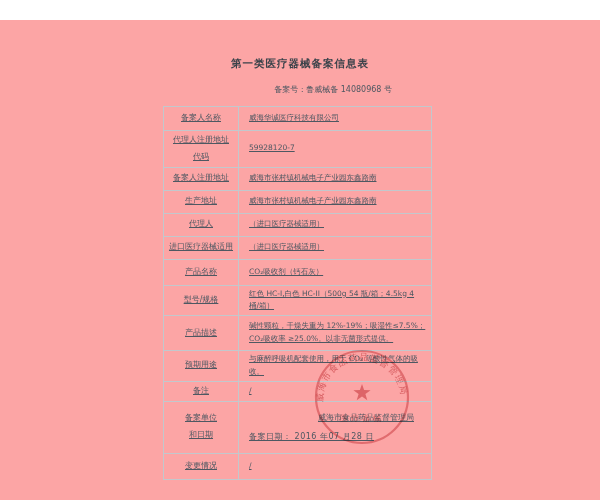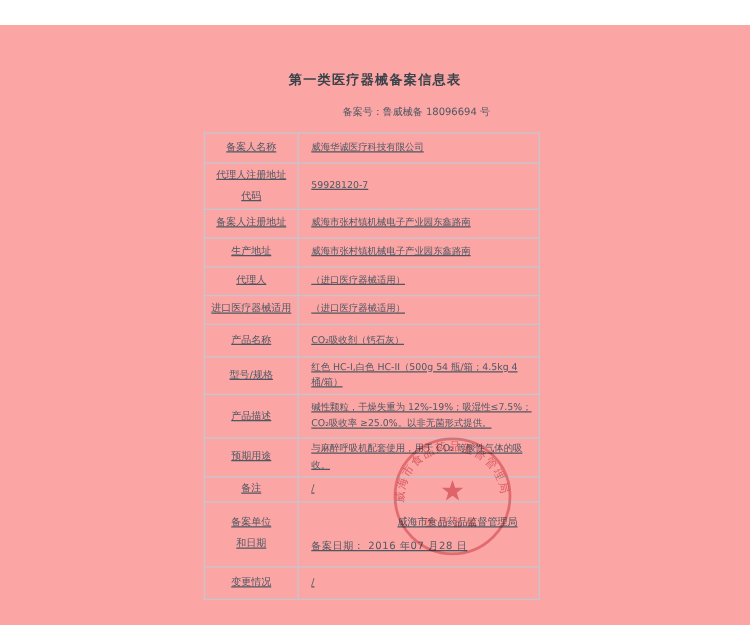--- a/index.html
+++ b/index.html
@@ -85,21 +85,21 @@
     opacity: 0.85;
   }
 </style>
 </head>
 <body>
 
 <div class="page">
 
   <div class="doc-title">第一类医疗器械备案信息表</div>
 
-  <div class="filing-no">备案号：鲁威械备 18096694 号</div>
+  <div class="filing-no">备案号：鲁威械备 14080968 号</div>
 
   <table class="info">
     <tbody>
       <tr style="height:24px">
         <td class="lbl">备案人名称</td>
         <td class="val">威海华诚医疗科技有限公司</td>
       </tr>
       <tr style="height:34px">
         <td class="lbl">代理人注册地址
 代码</td>

